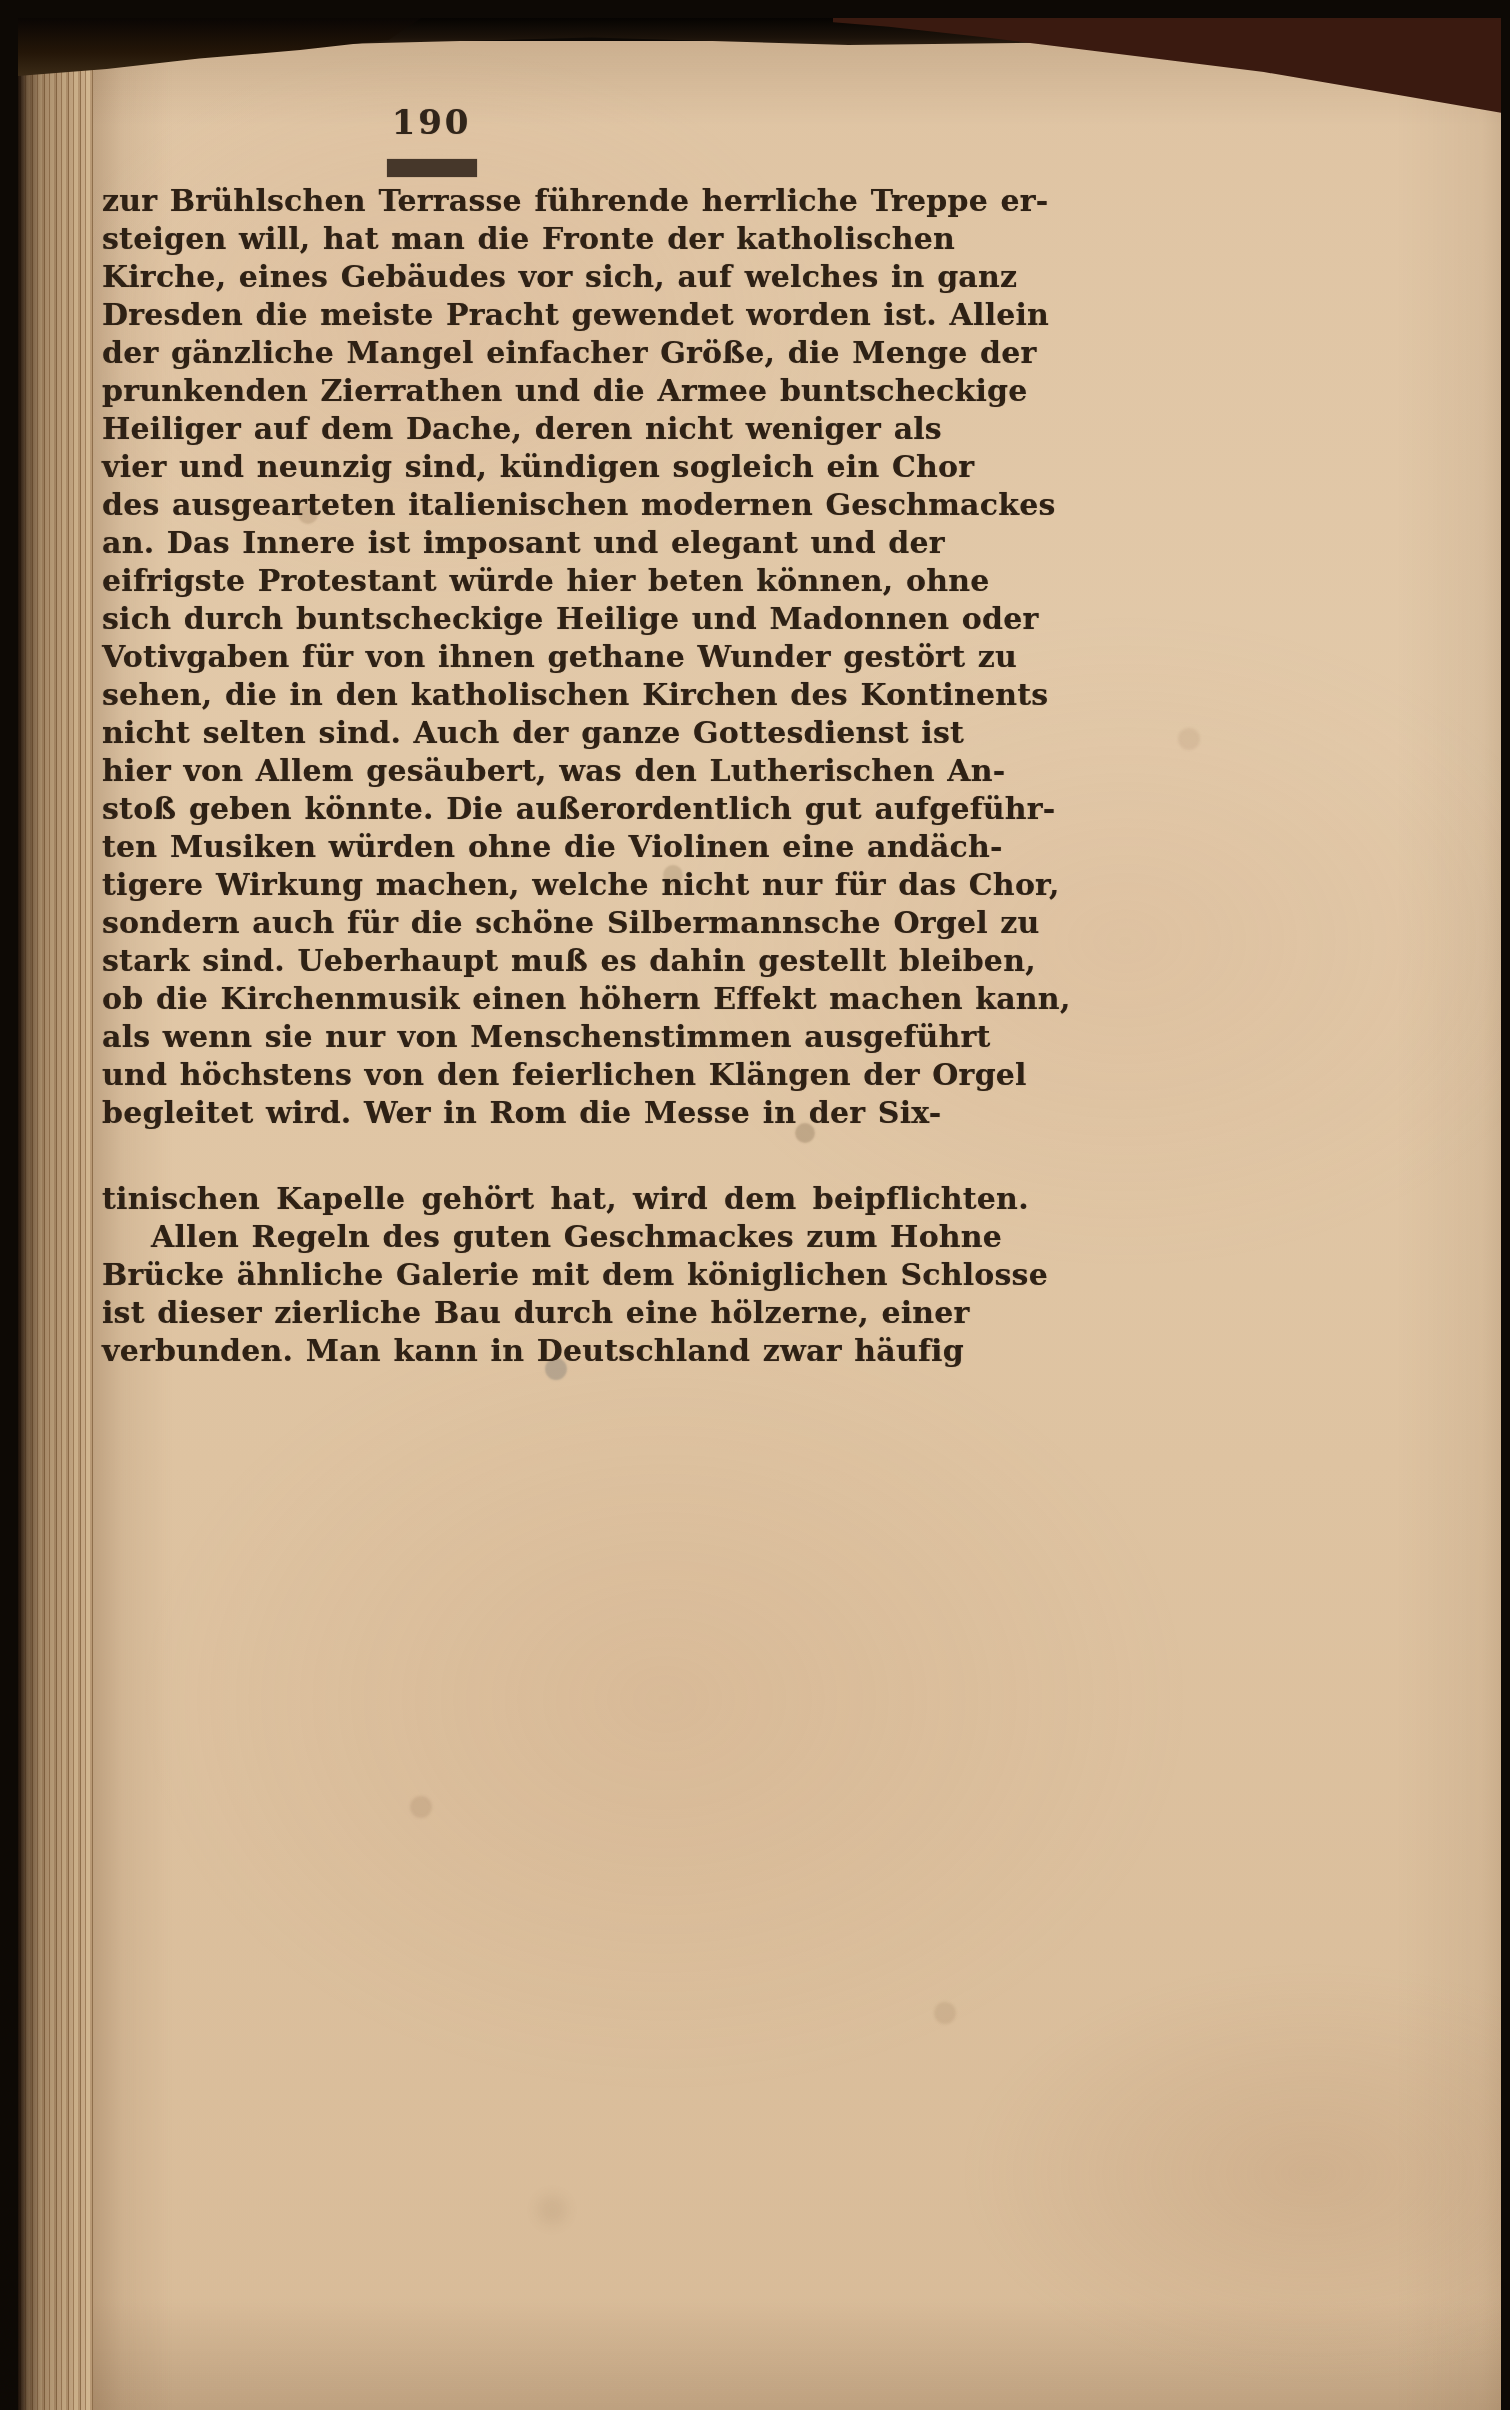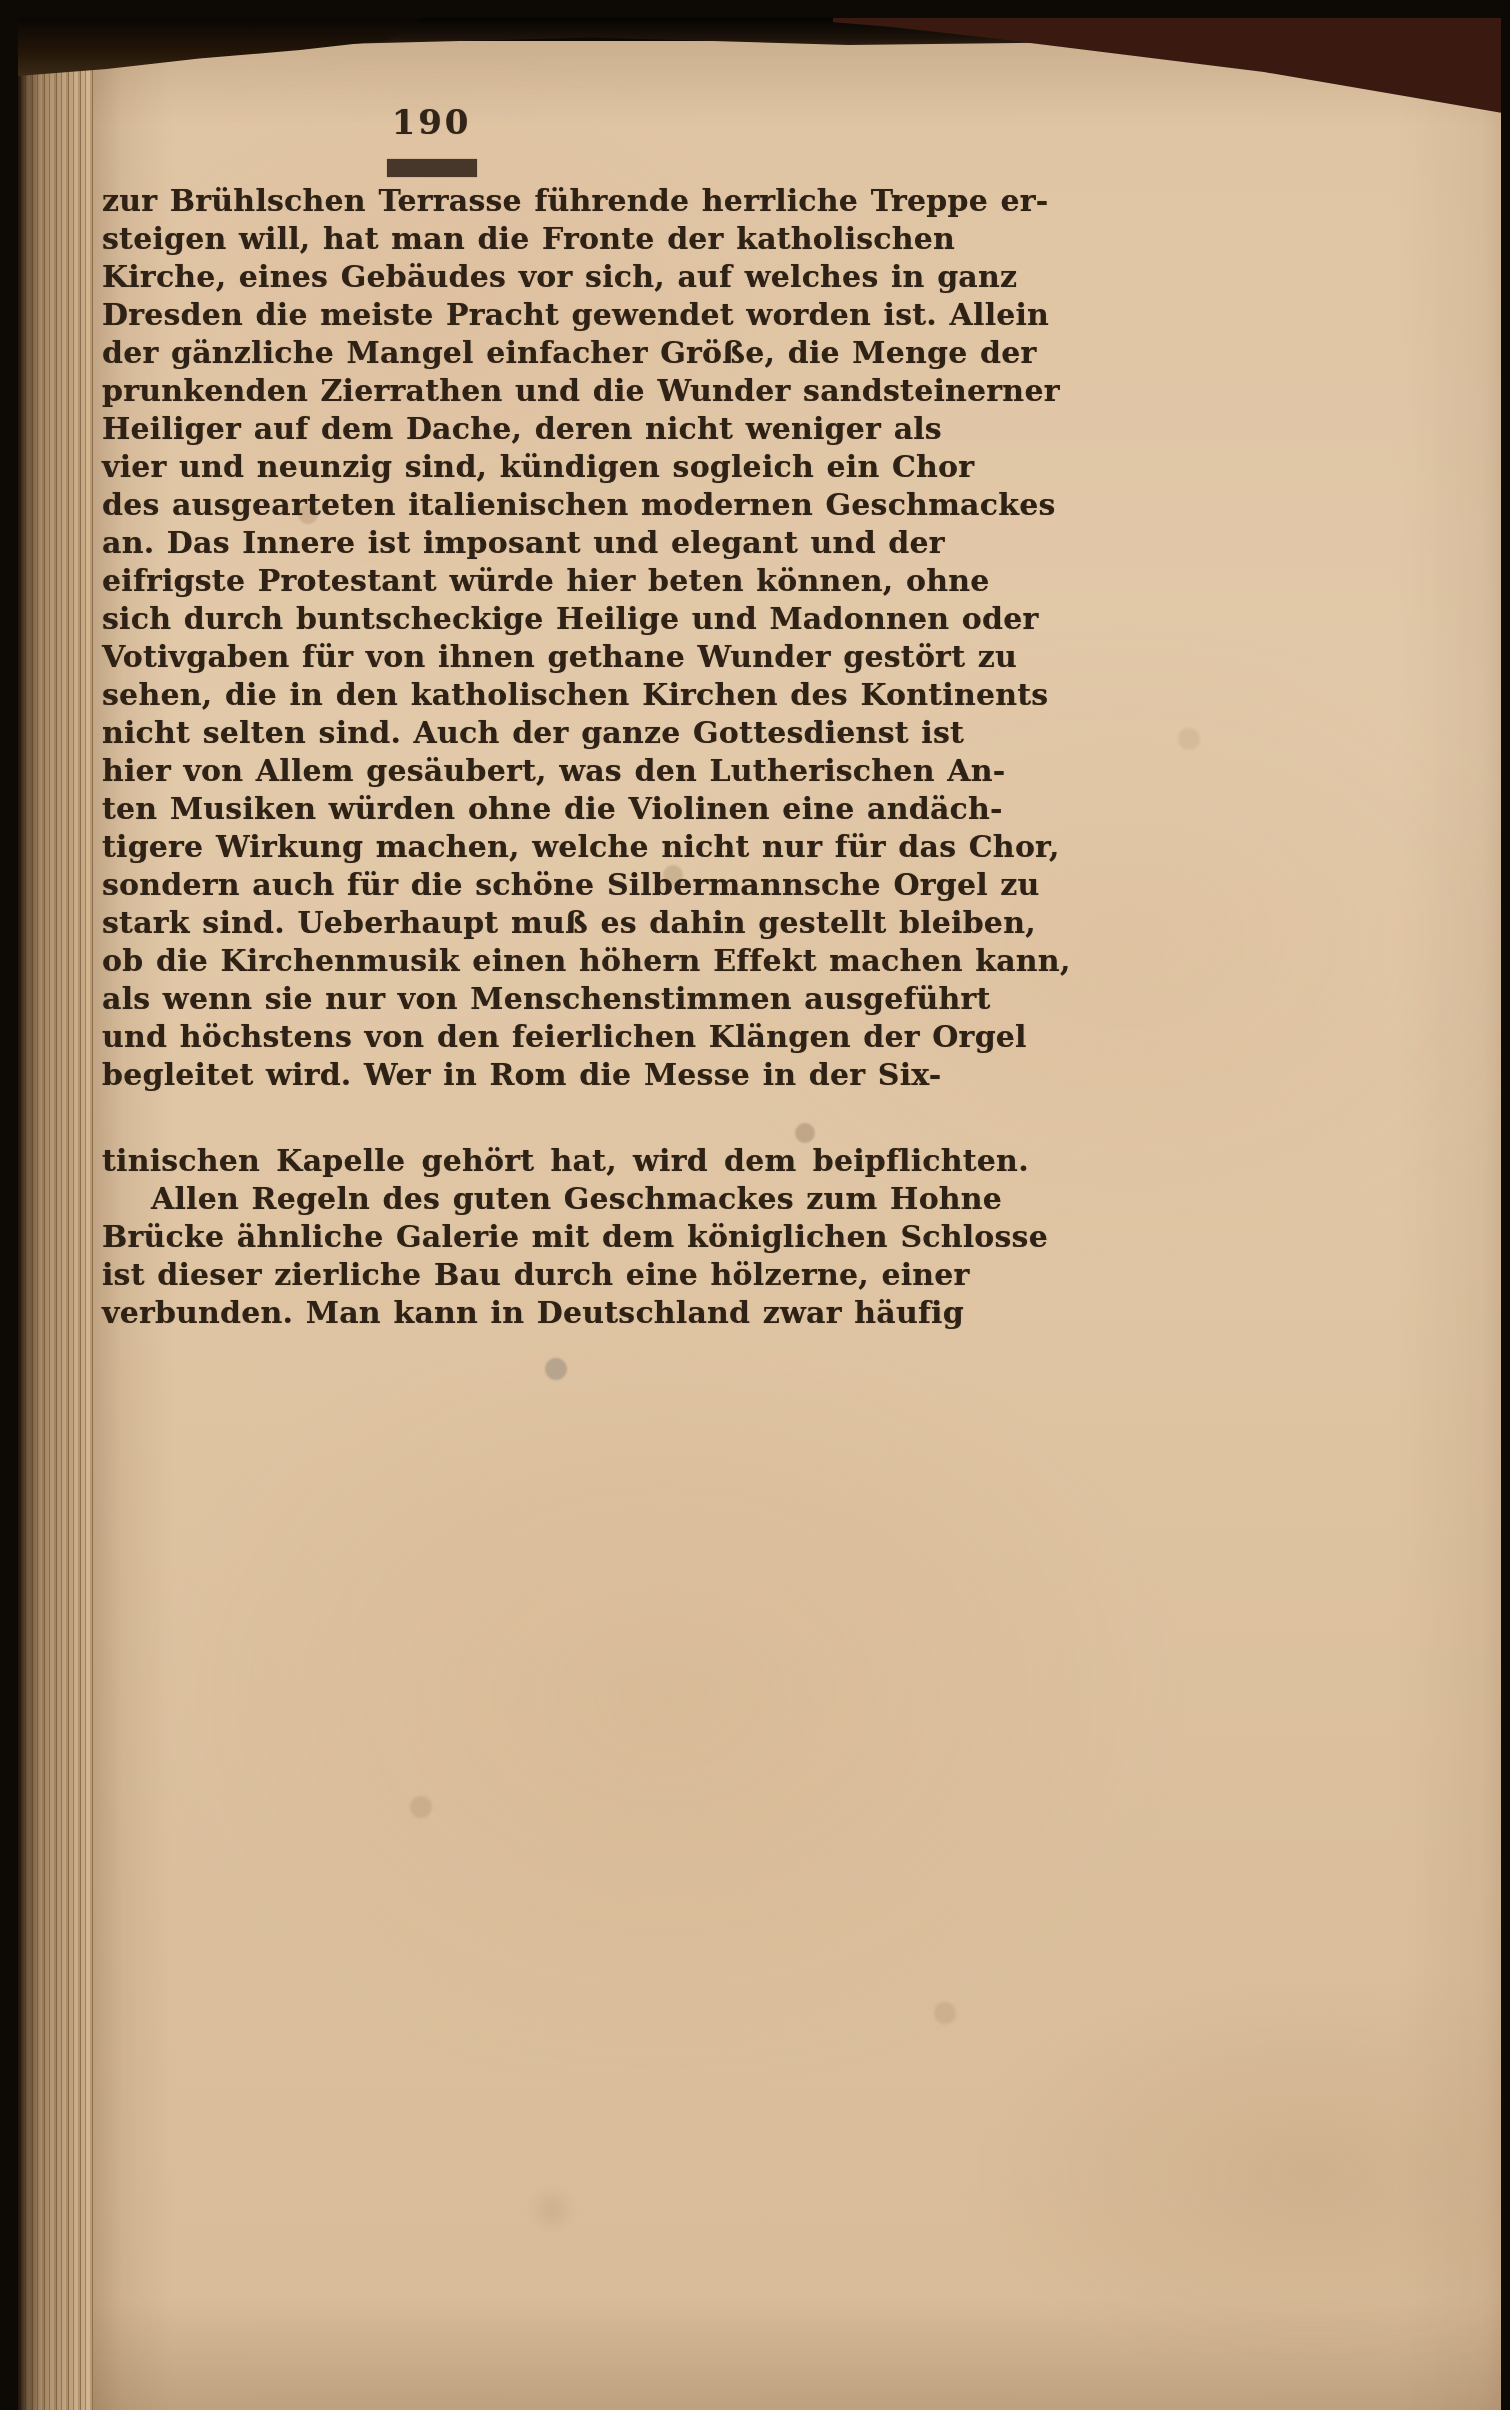--- a/index.html
+++ b/index.html
@@ -169,31 +169,32 @@
     <div class="page-number">190</div>
     <div class="page-number-rule"></div>
   </div>
 
   <div class="text-block">
       <div class="text-line">zur Brühlschen Terrasse führende herrliche Treppe er-</div>
       <div class="text-line">steigen will, hat man die Fronte der katholischen</div>
       <div class="text-line">Kirche, eines Gebäudes vor sich, auf welches in ganz</div>
       <div class="text-line">Dresden die meiste Pracht gewendet worden ist. Allein</div>
       <div class="text-line">der gänzliche Mangel einfacher Größe, die Menge der</div>
-      <div class="text-line">prunkenden Zierrathen und die Wunder sandsteinerner</div>
+      <div class="text-line">prunkenden Zierrathen und die Armee buntscheckige</div>
       <div class="text-line">Heiliger auf dem Dache, deren nicht weniger als</div>
       <div class="text-line">vier und neunzig sind, kündigen sogleich ein Chor</div>
       <div class="text-line">des ausgearteten italienischen modernen Geschmackes</div>
       <div class="text-line">an. Das Innere ist imposant und elegant und der</div>
       <div class="text-line">eifrigste Protestant würde hier beten können, ohne</div>
       <div class="text-line">sich durch buntscheckige Heilige und Madonnen oder</div>
       <div class="text-line">Votivgaben für von ihnen gethane Wunder gestört zu</div>
       <div class="text-line">sehen, die in den katholischen Kirchen des Kontinents</div>
       <div class="text-line">nicht selten sind. Auch der ganze Gottesdienst ist</div>
       <div class="text-line">hier von Allem gesäubert, was den Lutherischen An-</div>
+      <div class="text-line">stoß geben könnte. Die außerordentlich gut aufgeführ-</div>
       <div class="text-line">ten Musiken würden ohne die Violinen eine andäch-</div>
       <div class="text-line">tigere Wirkung machen, welche nicht nur für das Chor,</div>
       <div class="text-line">sondern auch für die schöne Silbermannsche Orgel zu</div>
       <div class="text-line">stark sind. Ueberhaupt muß es dahin gestellt bleiben,</div>
       <div class="text-line">ob die Kirchenmusik einen höhern Effekt machen kann,</div>
       <div class="text-line">als wenn sie nur von Menschenstimmen ausgeführt</div>
       <div class="text-line">und höchstens von den feierlichen Klängen der Orgel</div>
       <div class="text-line">begleitet wird.  Wer in Rom die Messe in der Six-</div>
       <div class="text-line no-justify">tinischen Kapelle gehört hat, wird dem beipflichten.</div>
       <div class="text-line indent">Allen Regeln des guten Geschmackes zum Hohne</div>

